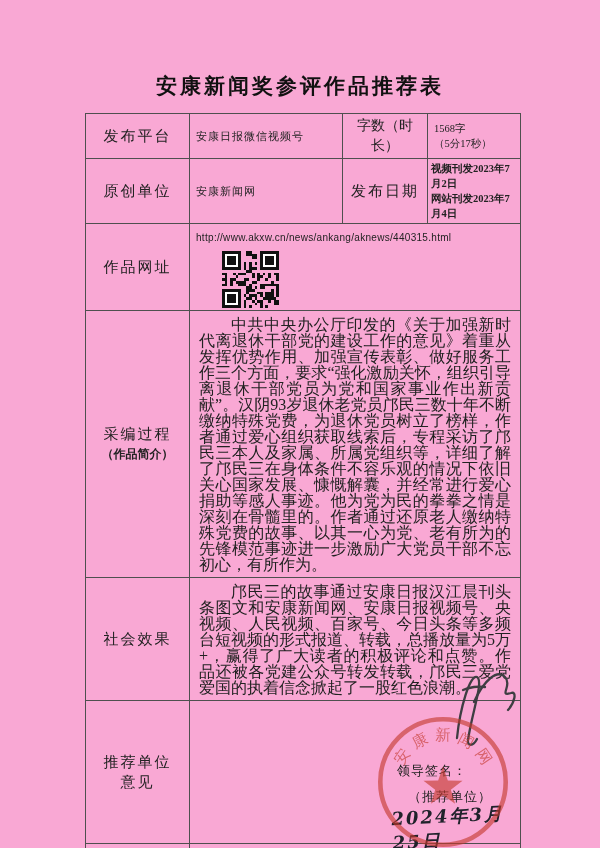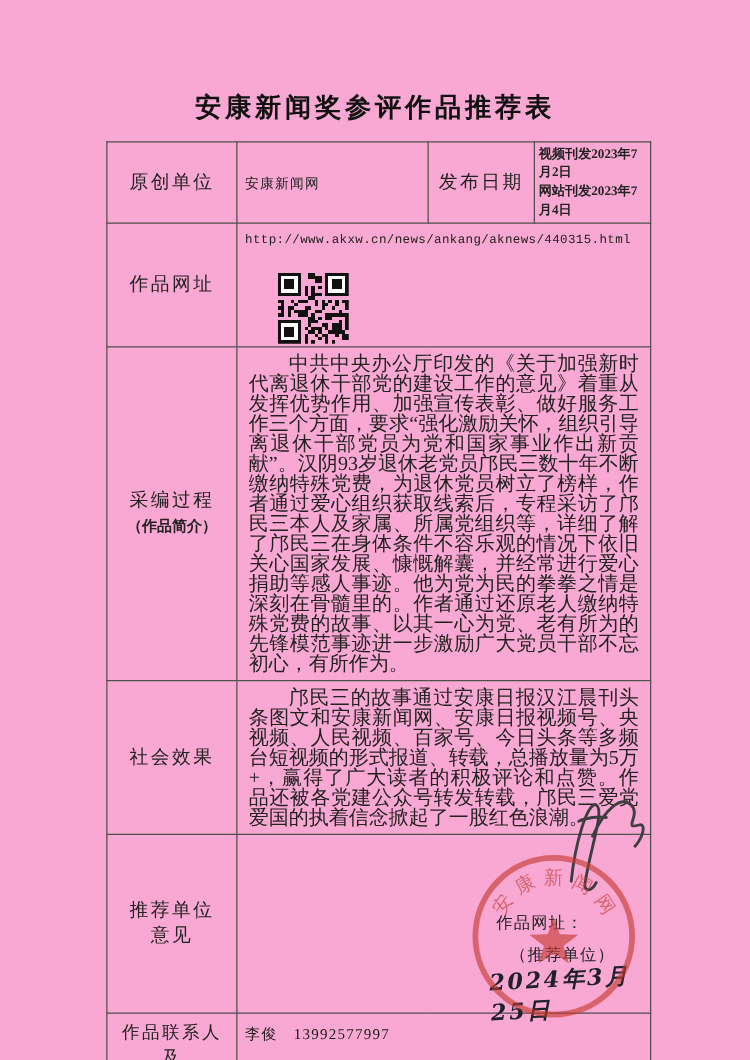--- a/index.html
+++ b/index.html
@@ -22,21 +22,21 @@
   .lab div{letter-spacing:2px;}
   .lab .paren{font-size:12px;letter-spacing:0;font-weight:bold;}
   .val{font-size:11px;color:#222;letter-spacing:1px;}
   .val2{font-size:10.5px;color:#222;line-height:15px;}
   .para{
     font-size:16px;line-height:16px;text-align:justify;color:#222;
     padding:4px 9px;vertical-align:top;margin-top:24px;
   }
   .para .indent{text-indent:2em;margin:2px 0 0 0;}
   .url-cell{vertical-align:top;padding:6px 4px 2px 4px;}
-  .url-text{font-family:Liberation Mono, monospace;font-size:10px;letter-spacing:.3px;color:#222;margin:2px 0 20px 2px;}
+  .url-text{font-family:Liberation Sans, sans-serif;font-size:10px;letter-spacing:.3px;color:#222;margin:2px 0 8px 2px;}
   .qr{display:block;margin-left:28px;}
   .opinion-cell{position:relative;padding:0;}
   .op-canvas{position:relative;width:100%;height:141px;}
   .sign-label{position:absolute;left:207px;top:60px;font-size:13px;letter-spacing:1px;color:#222;}
   .seal-note{position:absolute;left:218px;top:86px;font-size:13px;letter-spacing:1px;color:#222;}
   .hand-date{
     position:absolute;left:202px;top:102px;font-size:18px;color:#20222b;
     font-style:italic;font-weight:700;letter-spacing:2px;transform:rotate(-3deg);
     font-family:"DejaVu Serif",serif;
   }
@@ -55,20 +55,29 @@
     <colgroup>
       <col style="width:104px">
         <col style="width:153px">
         <col style="width:85px">
         <col style="width:93px">
     </colgroup>
 
     <tbody>
 
 
+    <tr style="height:37px">
+      <td class="lab">发布平台</td>
+      <td class="val">安康日报微信视频号</td>
+      <td class="lab" style="letter-spacing:0;font-size:14px;">字数（时长）</td>
+      <td class="val2">
+        <div>1568字</div>
+        <div>（5分17秒）</div>
+      </td>
+    </tr>
 
     <tr style="height:38px">
       <td class="lab">原创单位</td>
       <td class="val">安康新闻网</td>
       <td class="lab">发布日期</td>
       <td class="val2" style="padding:2px 3px;font-weight:bold;">
         <div>视频刊发2023年7月2日</div>
         <div>网站刊发2023年7月4日</div>
       </td>
     </tr>
@@ -230,21 +239,21 @@
     </tr>
 
     <tr style="height:143px">
       <td class="lab">
         <div>推荐单位</div>
         <div>意见</div>
       </td>
       <td class="opinion-cell" colspan="3">
         <div class="op-canvas">
 
-          <span class="sign-label">作品网址：</span>
+          <span class="sign-label">领导签名：</span>
           <span class="seal-note">（推荐单位）</span>
           <span class="hand-date">2024年3月25日</span>
 
           <svg class="sig" width="92" height="92" viewBox="0 0 92 92">
             <g fill="none" stroke="#3e3e42" stroke-width="2.3" stroke-linecap="round">
               <path d="M30,78 C33,48 43,14 50,17 C57,21 45,52 41,80 C40,86 46,87 50,79"></path>
               <path d="M47,42 C57,20 70,9 78,17 C86,25 71,37 84,33 C90,31 88,42 81,50"></path>
               <path d="M36,30 C42,27 52,26 58,27"></path>
             </g>
           </svg>

